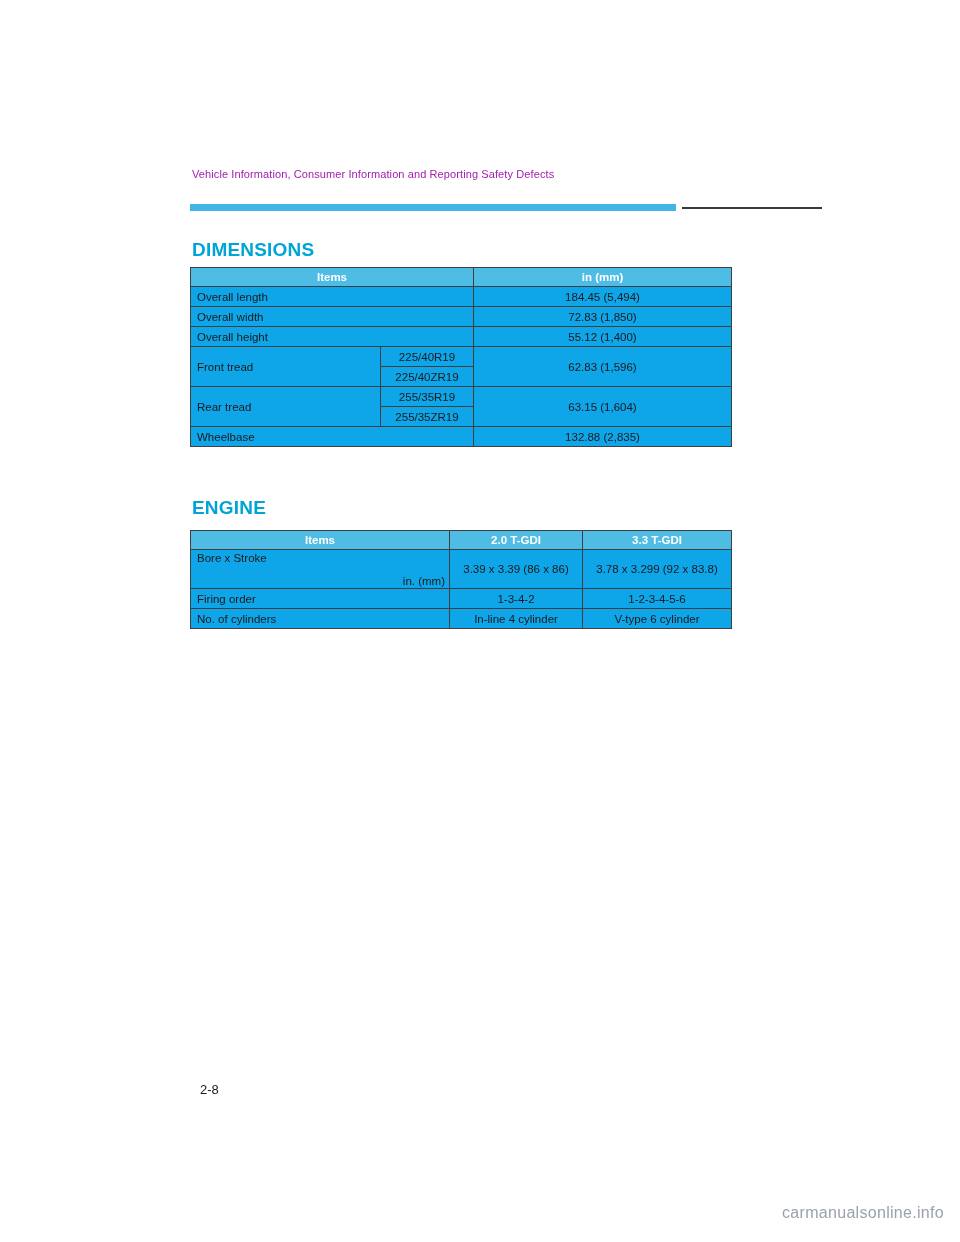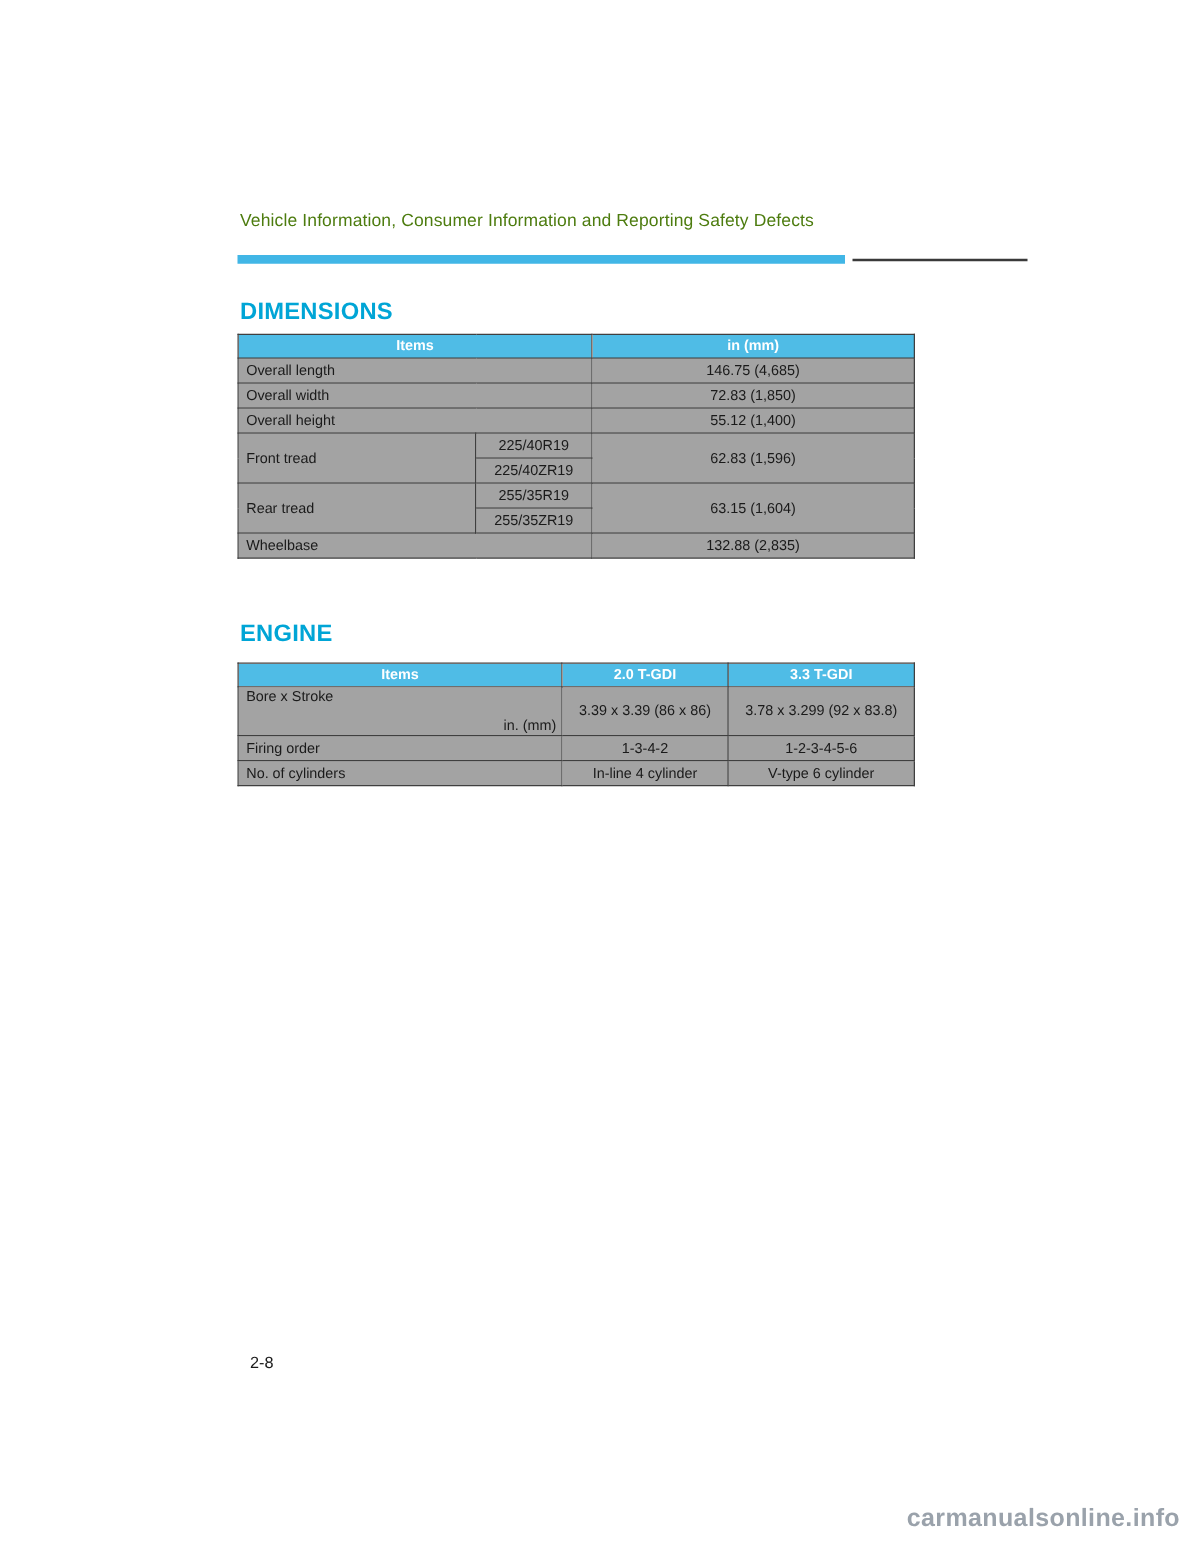--- a/index.html
+++ b/index.html
@@ -14,22 +14,22 @@
     height: 1242px;
     background: #ffffff;
     overflow: hidden;
   }
 
   
   .running-head {
     position: absolute;
     left: 192px;
     top: 168px;
-    font-size: 14px;
-    color: #4d7c0f;
+    font-size: 11px;
+    color: #a21caf;
     letter-spacing: 0.1px;
   }
   .head-bar {
     position: absolute;
     left: 190px;
     top: 204px;
     width: 486px;
     height: 7px;
     background: #41b6e6;
   }
@@ -72,21 +72,21 @@
   }
   th {
     background: #4fbce6;
     color: #ffffff;
     font-weight: bold;
     height: 18px;
     font-size: 11.5px;
     text-align: center;
     padding: 0;
   }
-  td { background: #a3a3a3; height: 19px; }
+  td { background: #0ea5e9; height: 19px; }
   td.label { text-align: left; }
   td.sub   { text-align: center; padding: 0 2px; }
   td.val   { text-align: center; }
 
   
   td.label-unit {
     height: 35px;
     padding: 2px 4px 1px 6px;
     vertical-align: top;
   }
@@ -106,24 +106,23 @@
     left: 200px;
     top: 1043px;
     font-size: 13px;
     color: #1a1a1a;
     margin-top: 39px;
   }
   .watermark {
     position: absolute;
     right: 16px;
     top: 1204px;
-    font-size: 20px;
+    font-size: 16px;
     color: #9aa2ab;
     letter-spacing: 0.3px;
-    font-weight: bold;
   }
 </style>
 </head>
 <body>
 
 <div class="page">
 
   <div class="running-head">Vehicle Information, Consumer Information and Reporting Safety Defects</div>
   <div class="head-bar"></div>
   <div class="head-line"></div>
@@ -139,21 +138,21 @@
       </colgroup>
       <thead>
         <tr>
           <th colspan="2">Items</th>
           <th>in (mm)</th>
         </tr>
       </thead>
       <tbody>
         <tr>
           <td colspan="2" class="label">Overall length</td>
-          <td class="val">146.75 (4,685)</td>
+          <td class="val">184.45 (5,494)</td>
         </tr>
         <tr>
           <td colspan="2" class="label">Overall width</td>
           <td class="val">72.83 (1,850)</td>
         </tr>
         <tr>
           <td colspan="2" class="label">Overall height</td>
           <td class="val">55.12 (1,400)</td>
         </tr>
         <tr>

